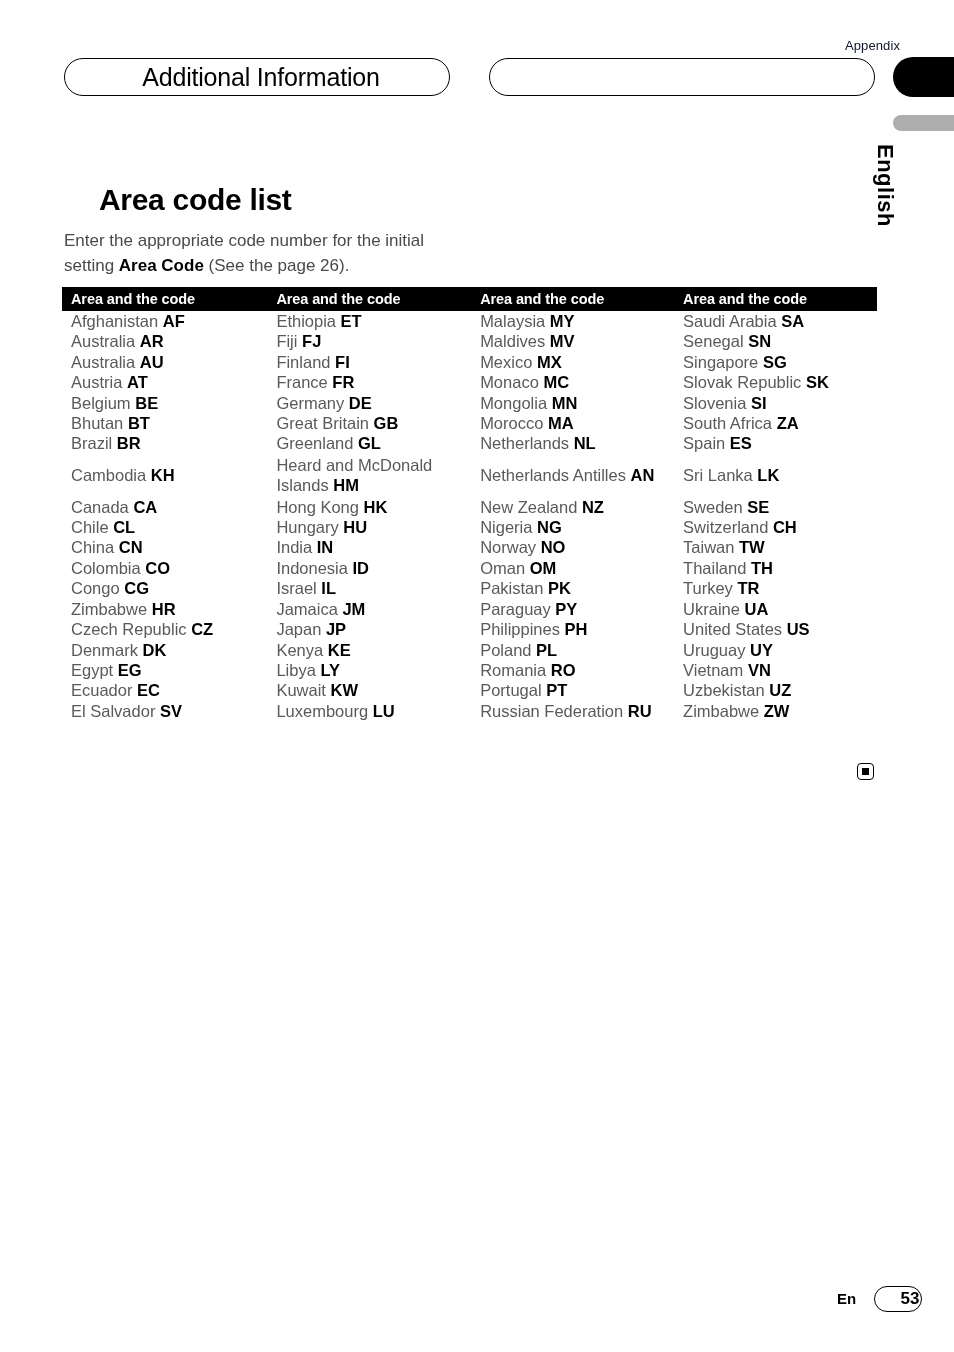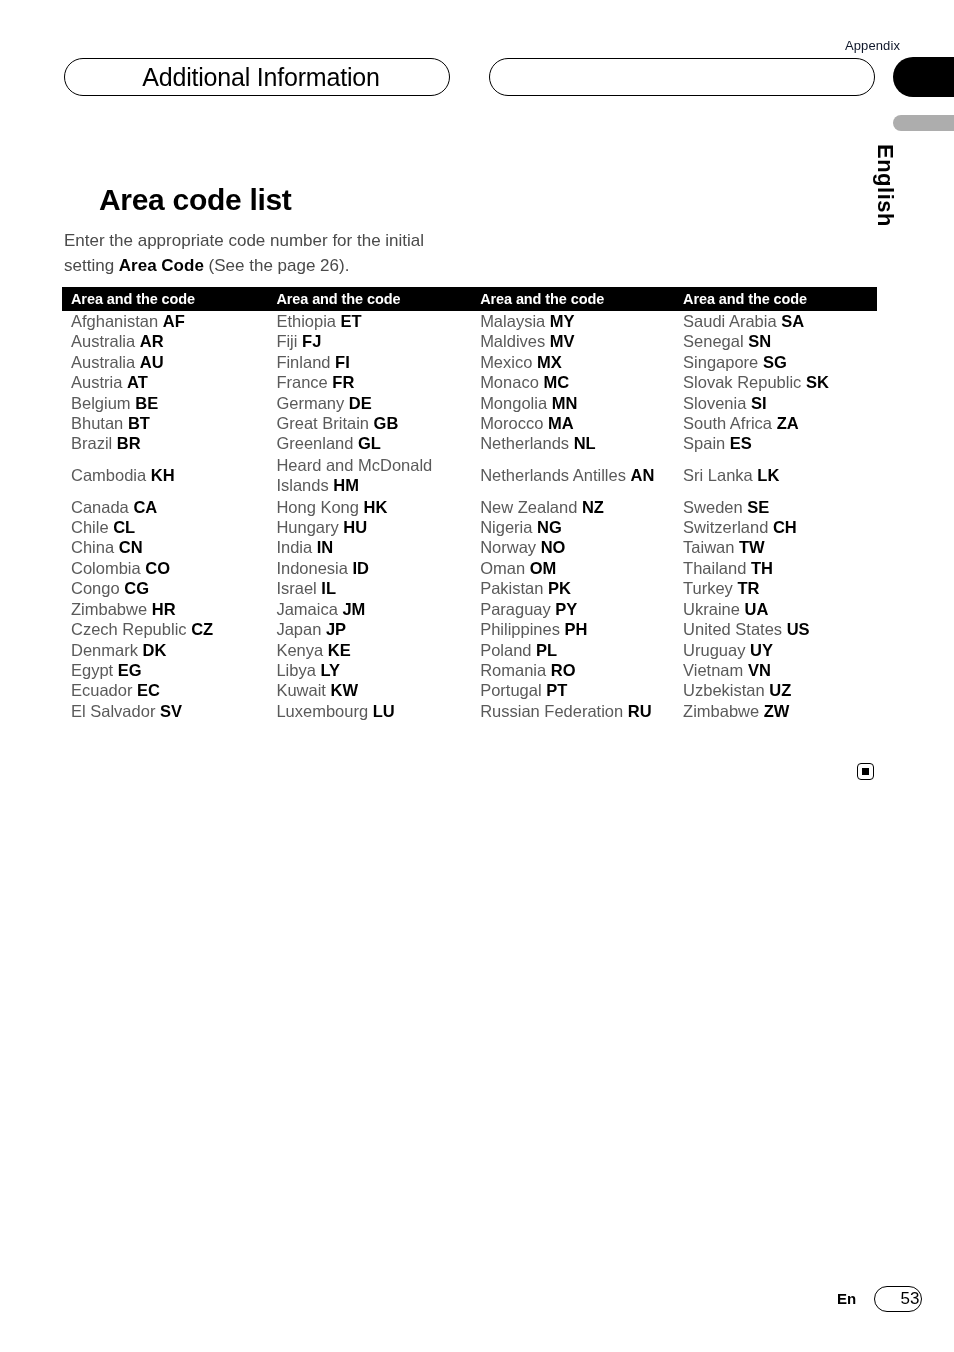--- a/index.html
+++ b/index.html
@@ -194,21 +194,21 @@
     border: 1.6px solid #000;
     border-radius: 999px;
     background: #fff;
   }
   .footer-page span {
     position: absolute;
     left: 0; right: 0; top: 50%;
     transform: translateY(-50%);
     text-align: center;
     font-size: 17px;
-    font-weight: normal;
+    font-weight: bold;
     color: #000;
     padding-left: 24px;
   }
 </style>
 </head>
 <body>
 
 <div class="appendix-label">Appendix</div>
 
 <div class="pill pill-title">

